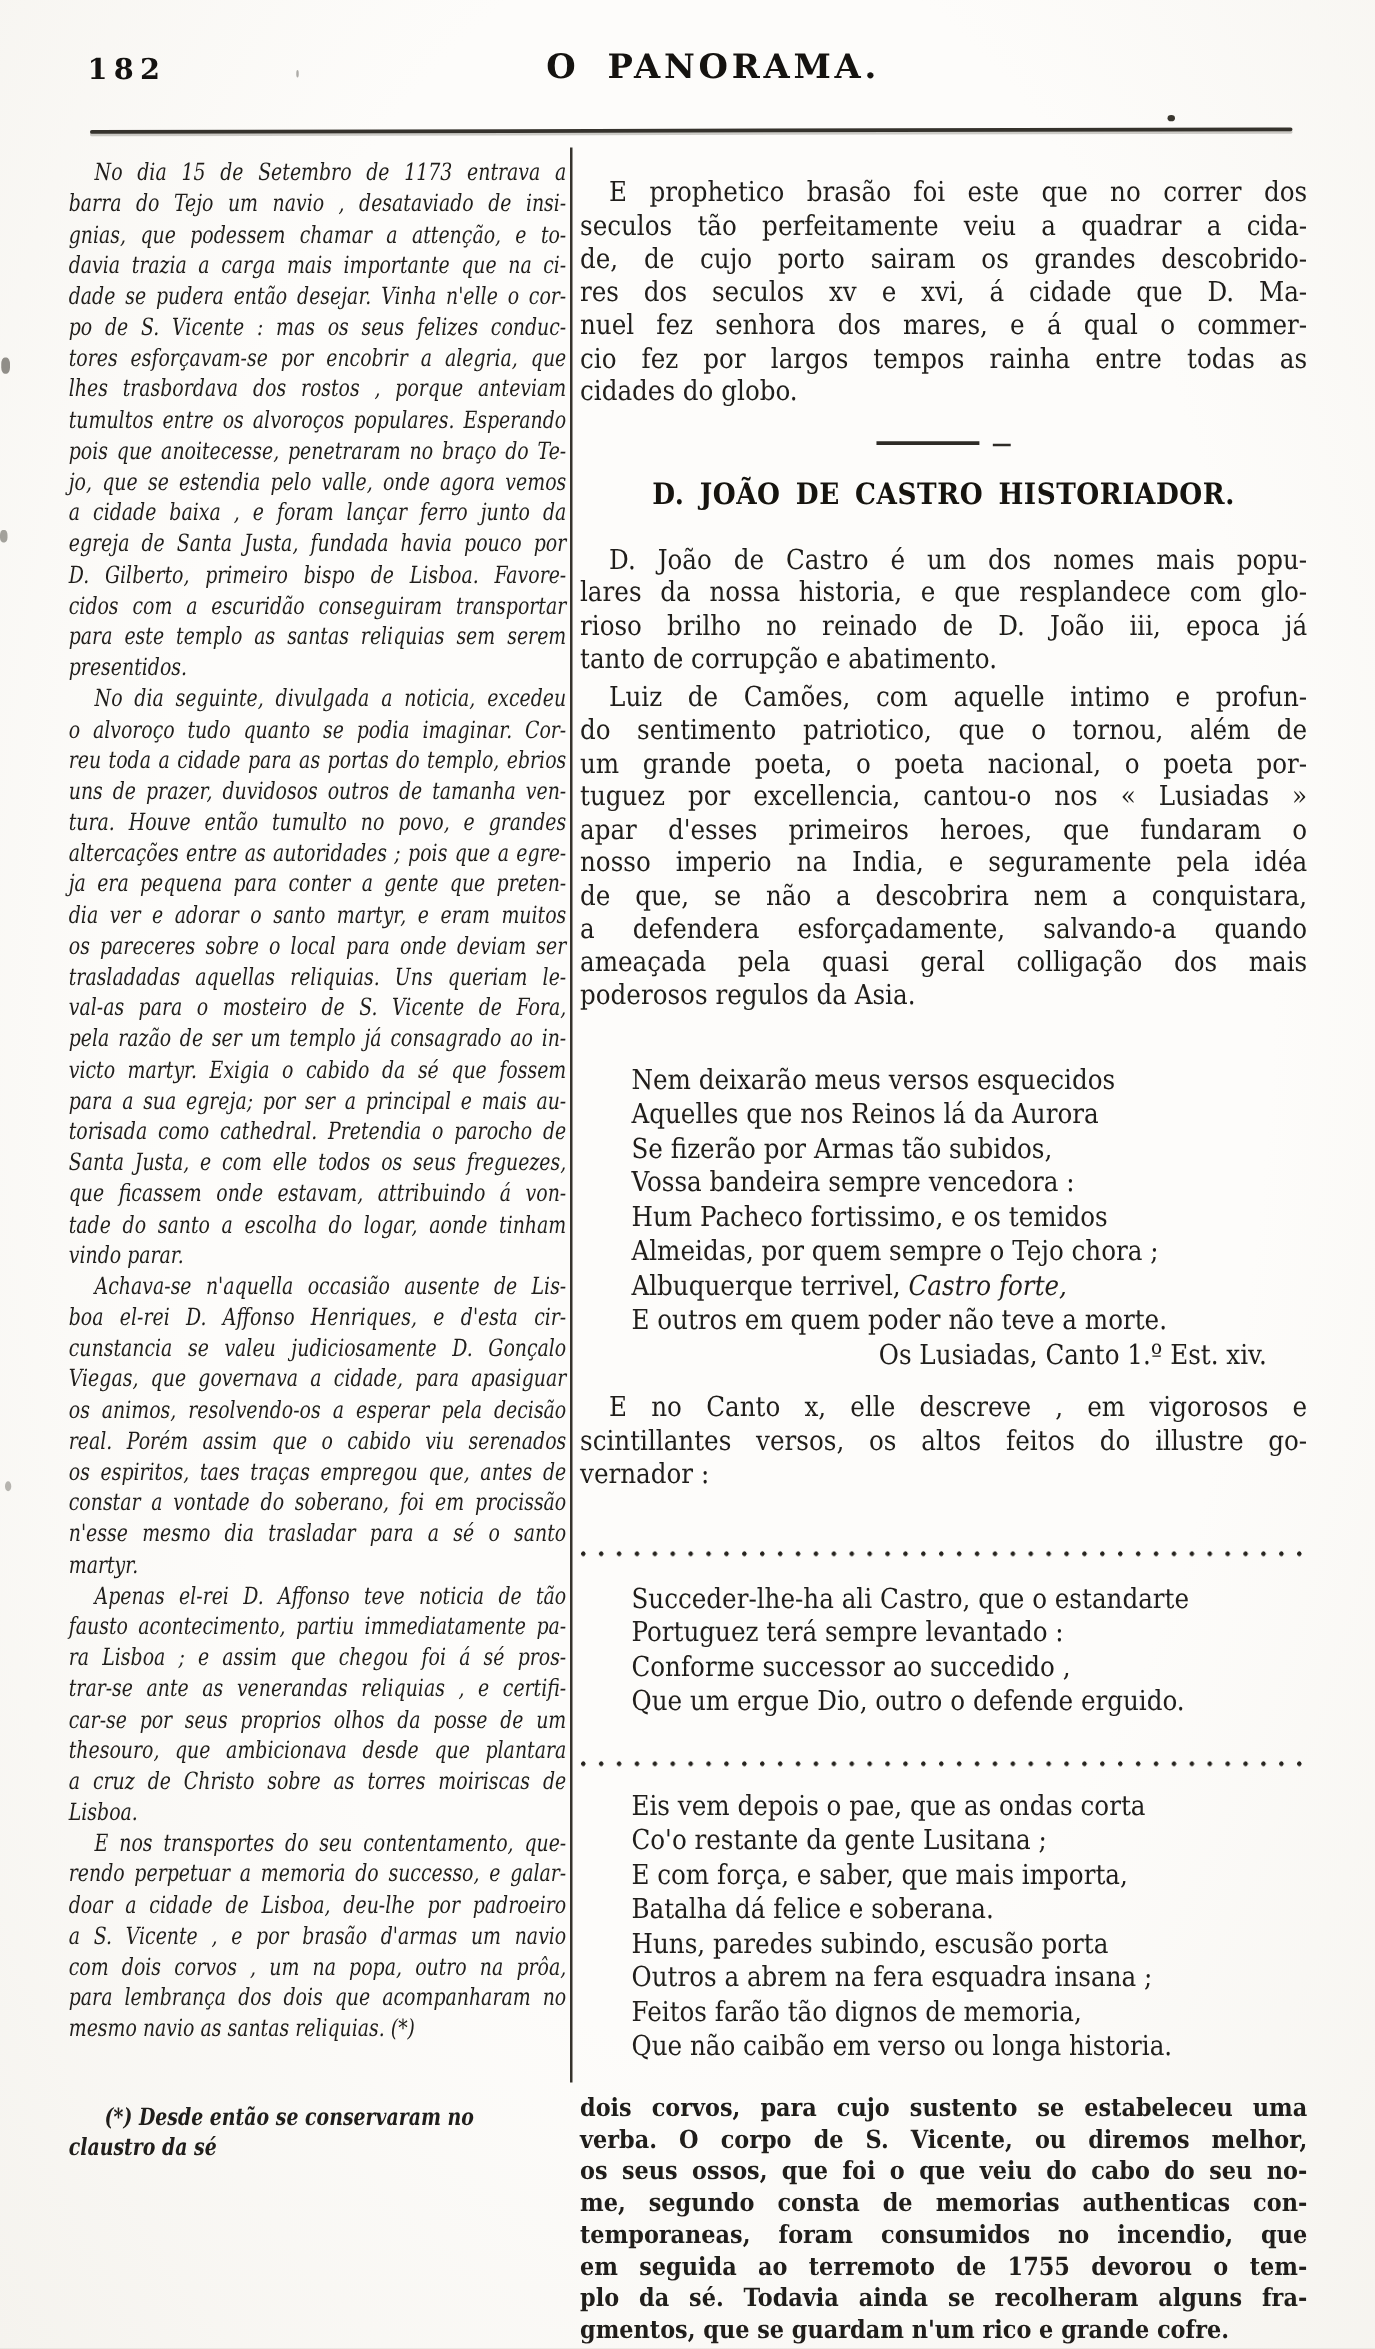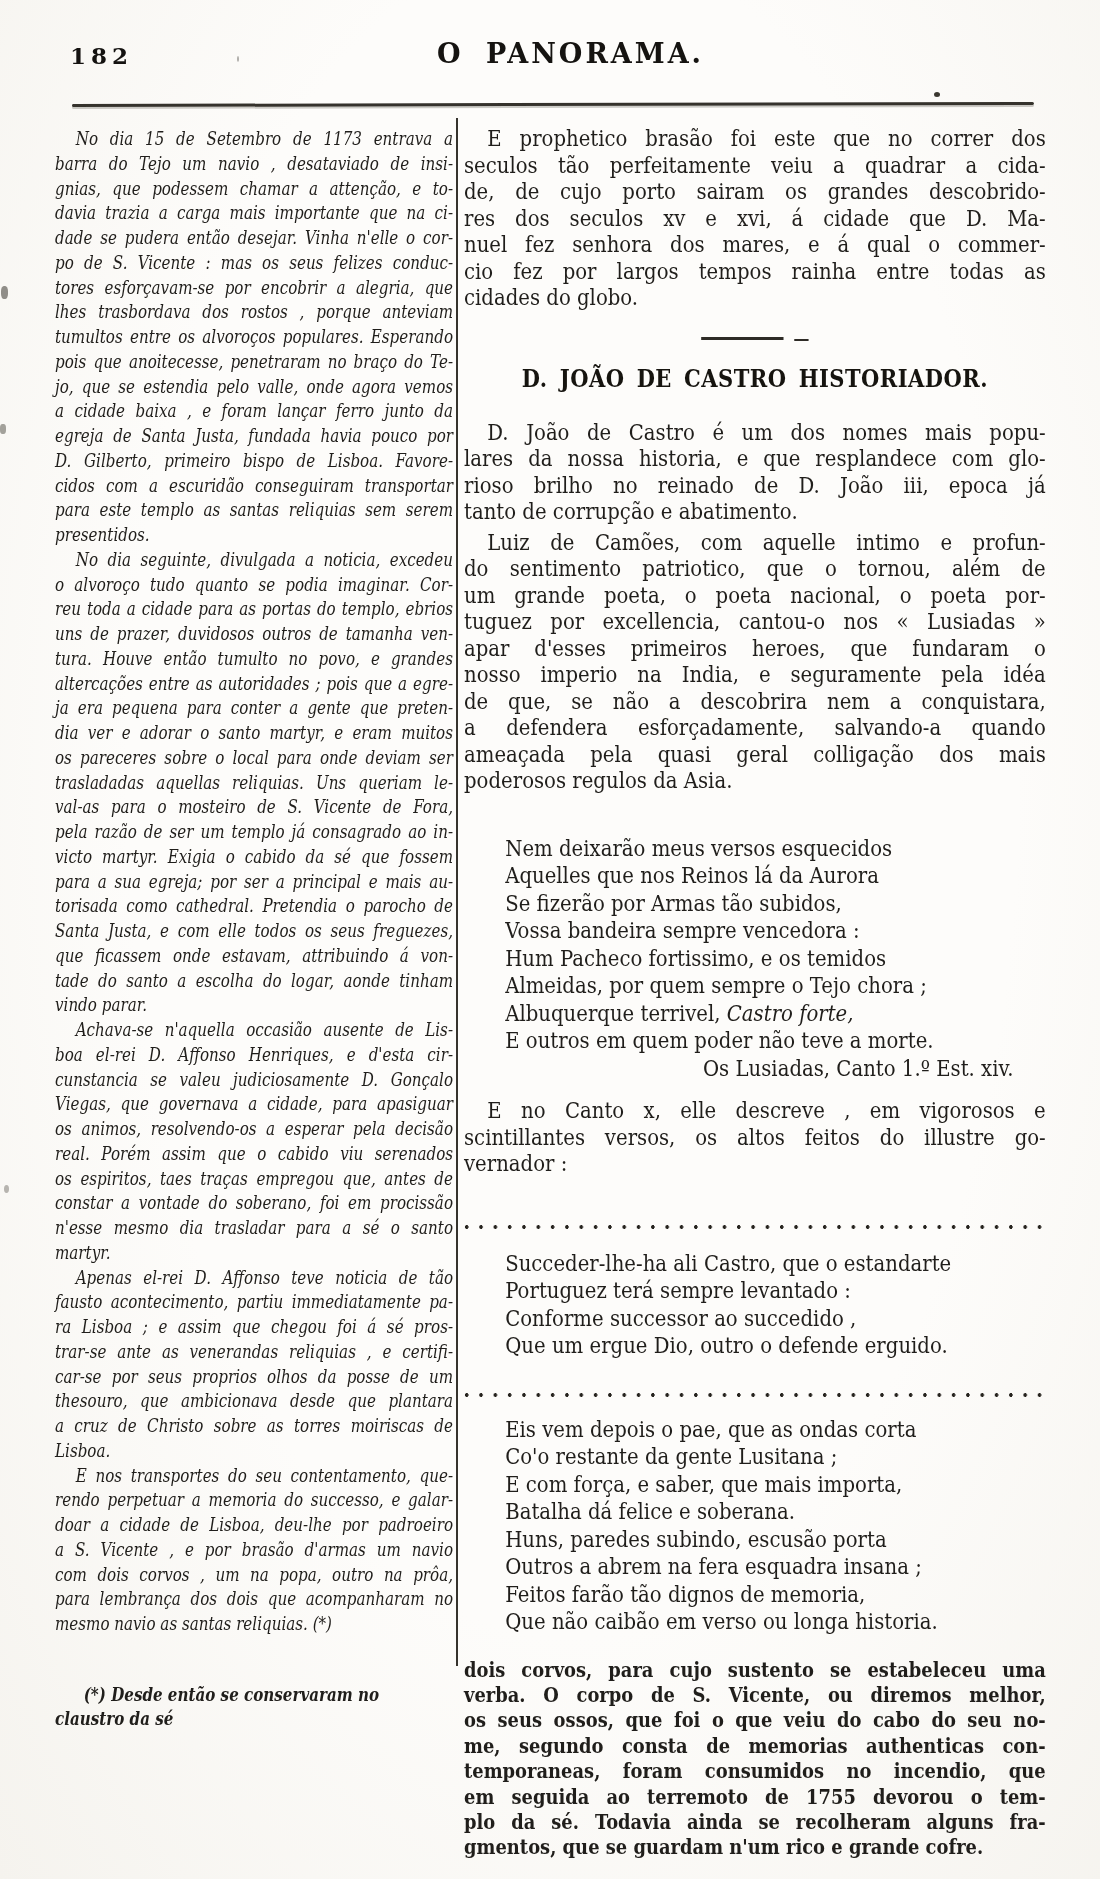--- a/index.html
+++ b/index.html
@@ -11,21 +11,21 @@
   }
   
   .hdr{position:absolute;top:38px;left:0;right:0;height:40px;margin-left:16px;}
   .pgnum{position:absolute;left:54px;top:4px;font-size:23px;font-weight:bold;letter-spacing:5px;color:#141210;}
   .ptitle{position:absolute;left:0;right:0;top:0;text-align:center;font-size:27px;font-weight:bold;letter-spacing:3px;word-spacing:10px;color:#151310;padding-left:25px;}
   .hrule{position:absolute;left:72px;right:66px;top:103px;height:2.6px;background:#35322c;transform:rotate(-0.12deg);box-shadow:0 2px 0 rgba(80,76,66,.28);border-radius:2px;}
   .vdiv{position:absolute;left:456px;top:118px;width:2px;height:1548px;background:#36332d;}
   
   .col{position:absolute;top:126px;}
   .col-left{left:55px;width:398px;font-style:italic;}
-  .col-right{left:464px;width:582px;}
+  .col-right{left:464px;width:582px;margin-top:16px;}
   .inner-l{width:500px;transform:scaleX(0.796);transform-origin:0 0;}
   .inner-r{width:650px;transform:scaleX(0.895);transform-origin:0 0;}
   .ln{white-space:normal;}
   .col-left .ln{font-size:19px;line-height:24.75px;}
   .col-right .par .ln{font-size:22px;line-height:26.5px;}
   .par .ln{text-align:justify;text-align-last:justify;}
   .par .ln:last-child{text-align-last:left;}
   .par .ln:first-child{text-indent:26px;}
   
   .sep{margin:24px auto 0;width:120px;height:4px;position:relative;}

